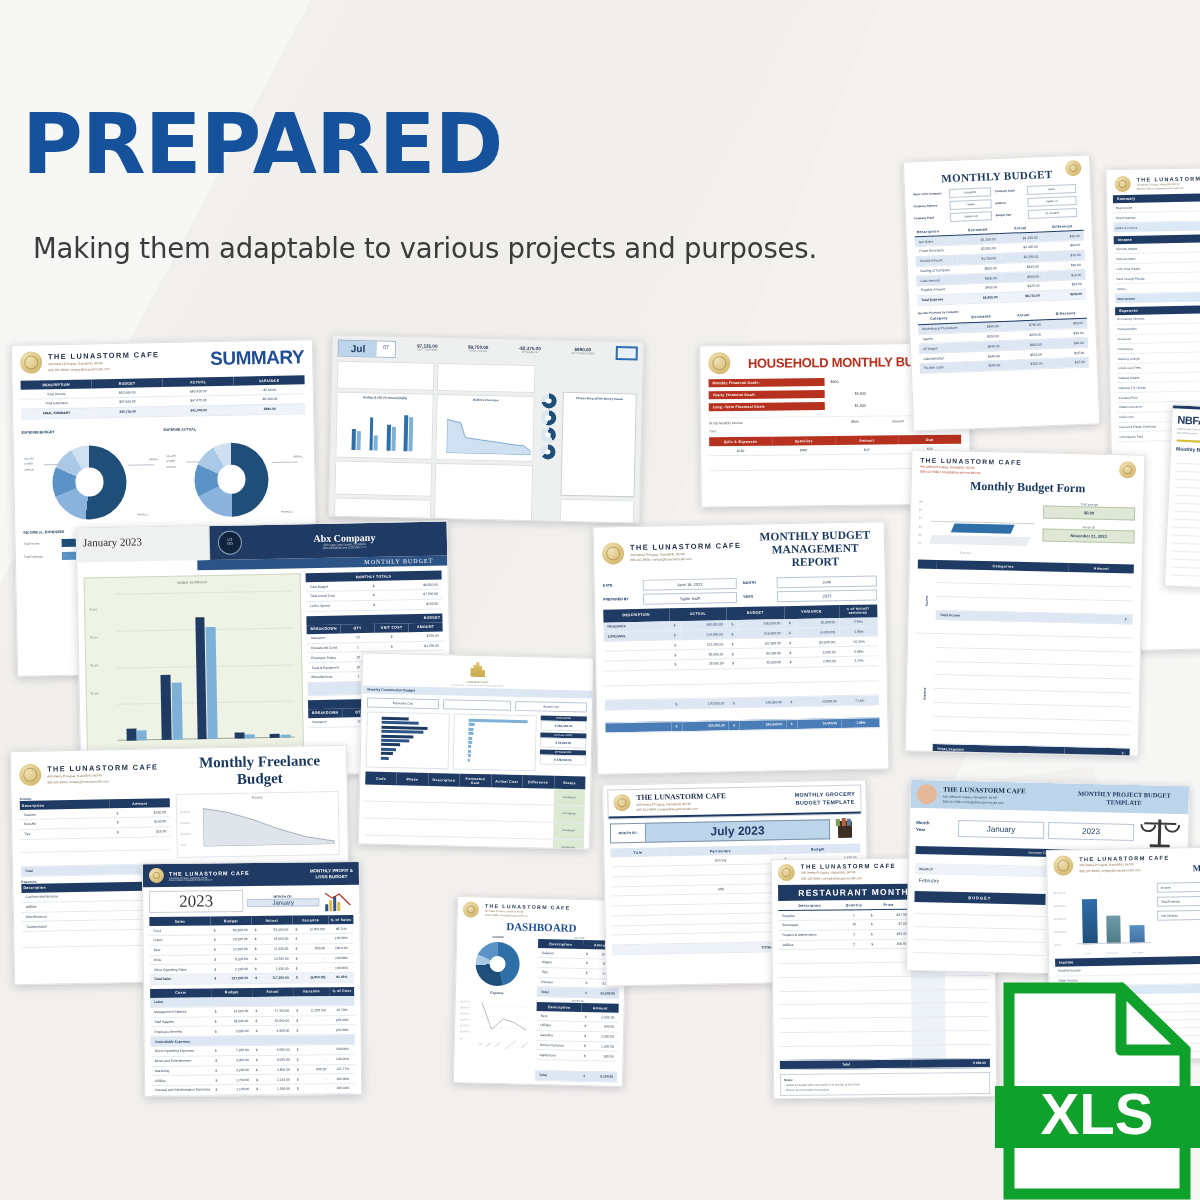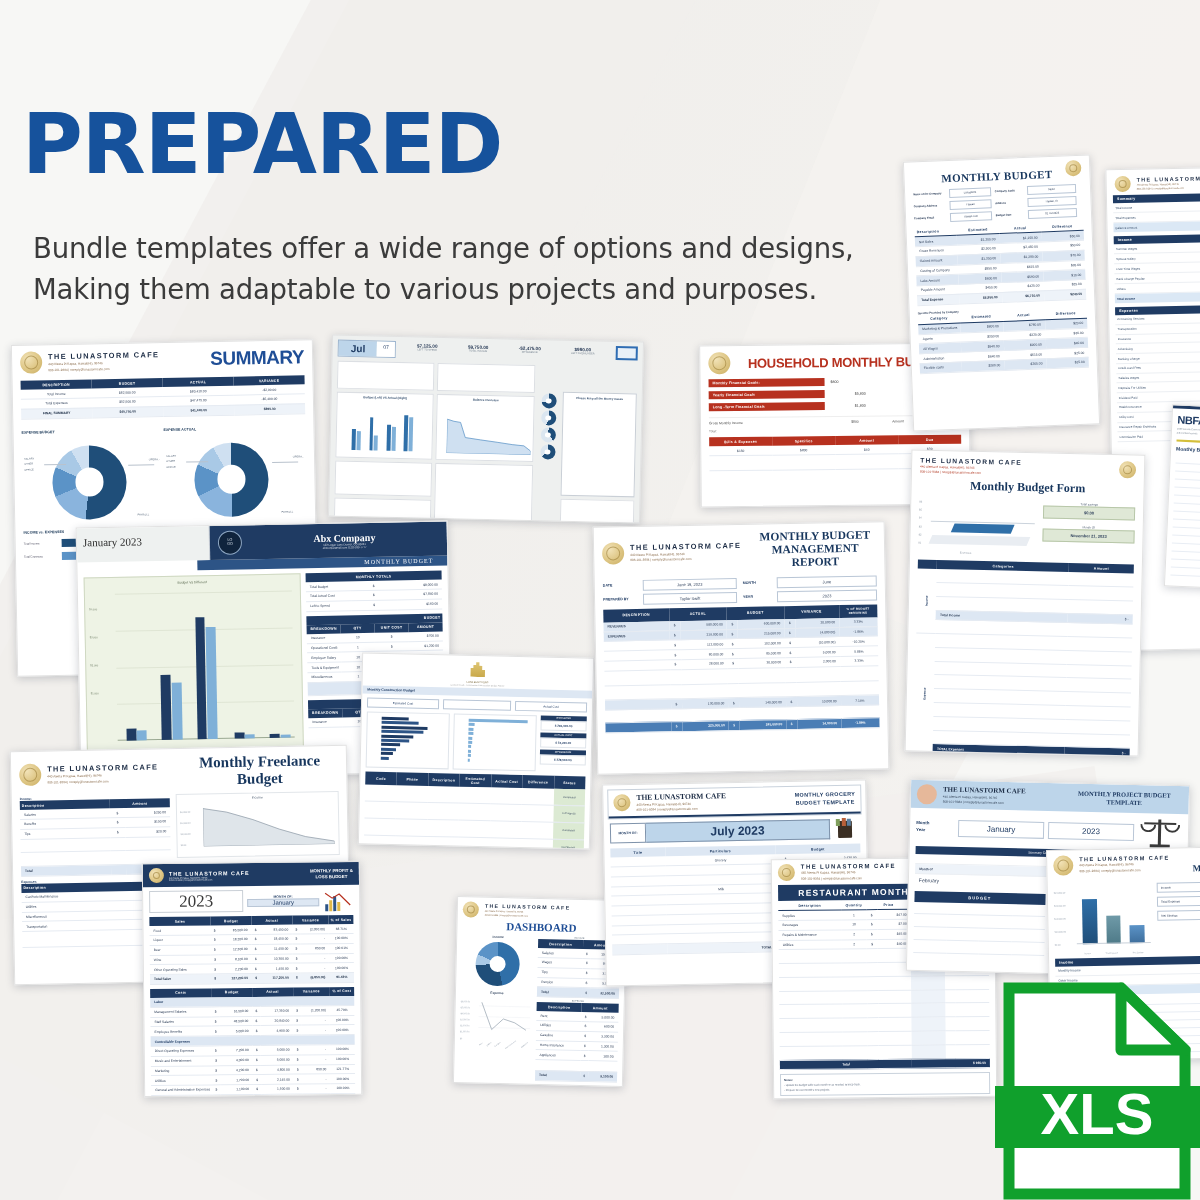--- a/index.html
+++ b/index.html
@@ -110,21 +110,20 @@
 
   <div class="bg-diag bg-d1"></div>
   <div class="bg-diag bg-d2"></div>
   <div class="bg-diag bg-d4"></div>
   <div class="bg-diag bg-d3"></div>
 
   <div class="headline">
     <h1>PREPARED</h1>
   </div>
   <div class="subtext">
-    <div>Bundle templates offer a wide range of options and designs,</div>
     <div>Making them adaptable to various projects and purposes.</div>
   </div>
 
   <div class="sheet tilt-a" style="left:14px;top:342px;width:300px;height:330px;">
     <div class="ls-head">
       <div class="ls-logo"></div>
       <div style="flex:1">
         <div class="ls-name">THE  LUNASTORM  CAFE</div>
         <div class="ls-addr">440 Aleeta Pl Kapaa, Hawaii(HI), 96746</div>
         <div class="ls-addr">808-101-9384 | noreply@lunastormcafe.com</div>

